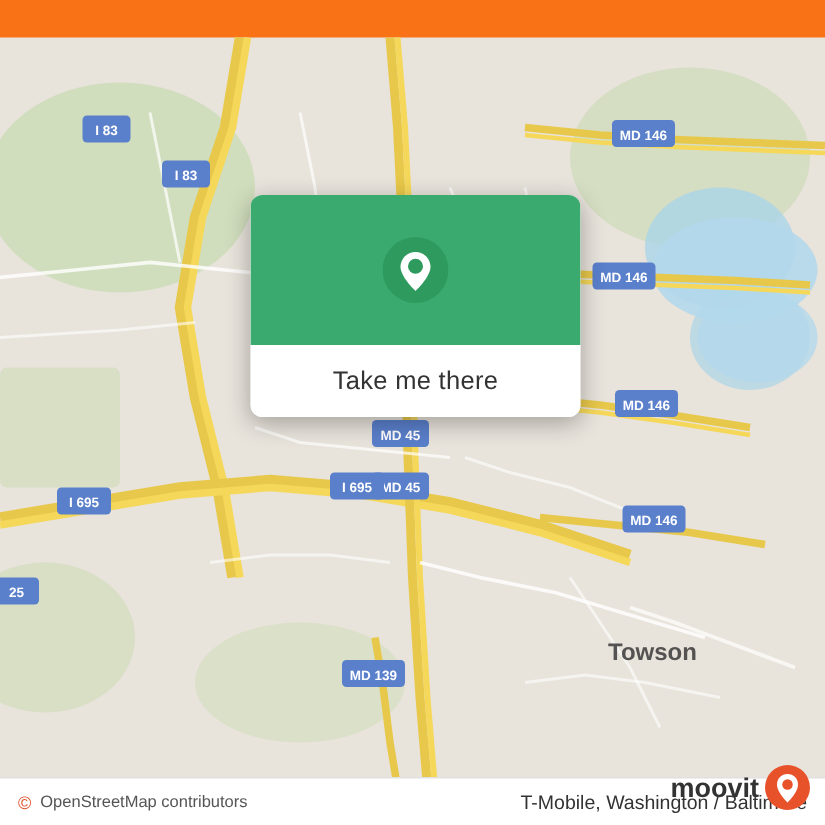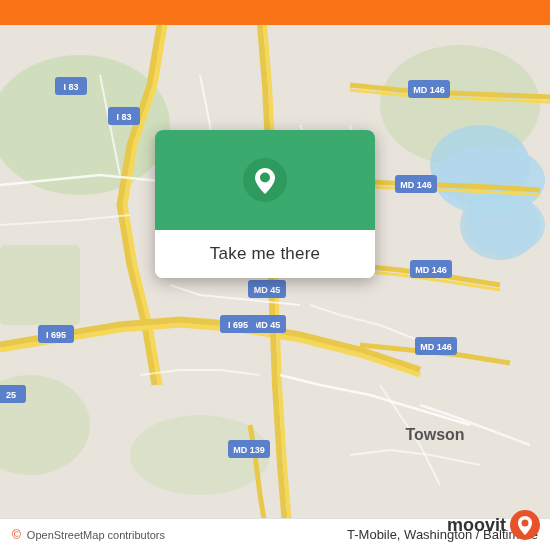--- a/index.html
+++ b/index.html
@@ -23,21 +23,21 @@
     #map-svg {
       position: absolute;
       top: 0; left: 0;
       width: 100%; height: 100%;
     }
 
     
     #popup-card {
       position: absolute;
       top: 130px;
-      left: 155px;
+      left: 167px;
       width: 220px;
       background: white;
       border-radius: 8px;
       box-shadow: 0 4px 16px rgba(0,0,0,0.3);
       overflow: hidden;
       z-index: 10;
     }
 
     #popup-green-area {
       background: #3aaa6e;

